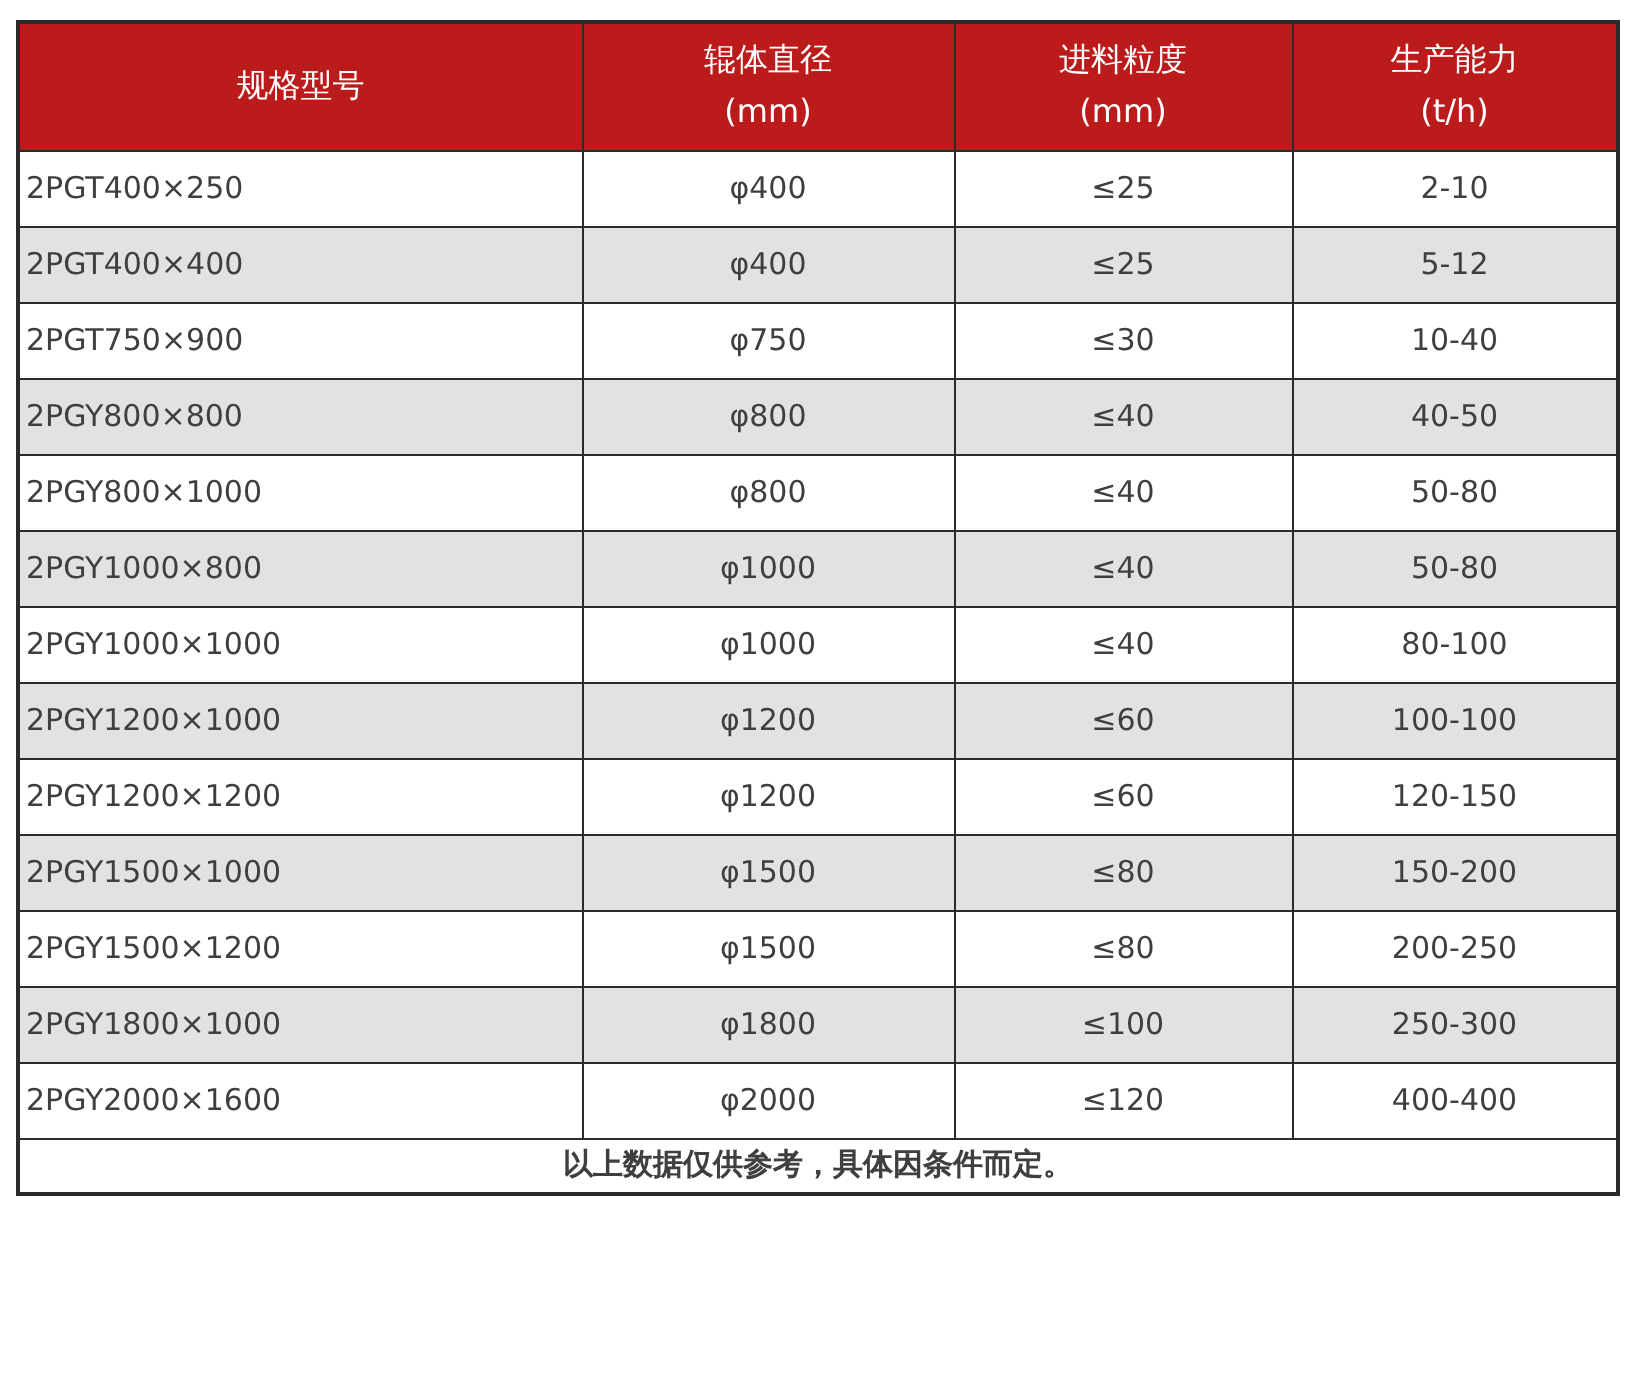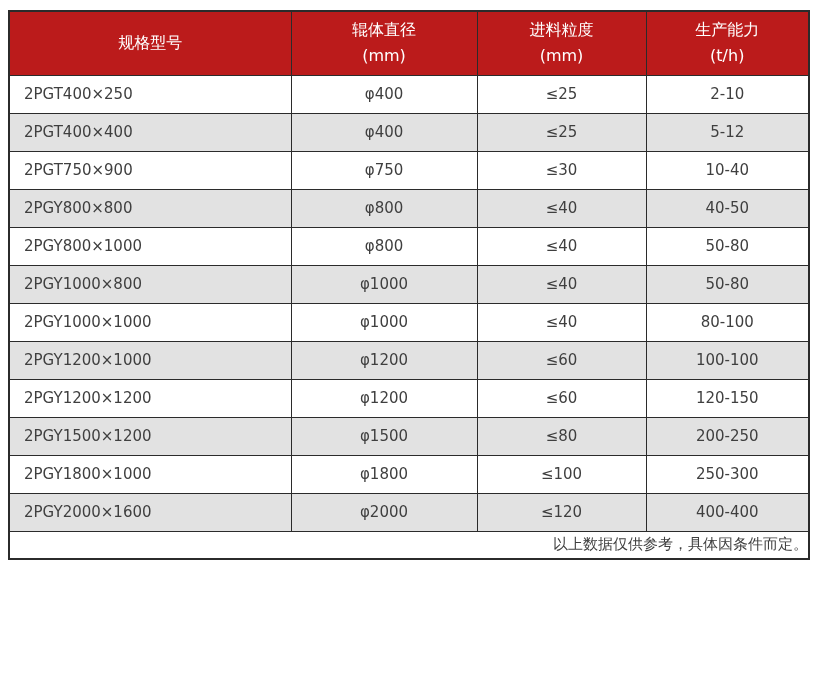--- a/index.html
+++ b/index.html
@@ -50,27 +50,28 @@
   .spec-table tbody td {
     height: 38px;
     font-size: 15px;
     background: var(--row-bg);
   }
   .spec-table tbody tr:nth-child(even) td {
     background: var(--row-alt-bg);
   }
   .spec-table tbody td.model-col {
     text-align: left;
-    padding-left: 14px;
+    padding-left: 3px;
   }
   .spec-table tfoot td {
     height: 28px;
     font-size: 15px;
     background: var(--row-bg);
-    text-align: right;
+    text-align: center;
+    font-weight: bold;
   }
 </style>
 </head>
 <body>
 
 <div class="page">
   <table class="spec-table">
     <colgroup>
       <col style="width:282px">
       <col style="width:186px">
@@ -147,20 +148,26 @@
           <td>≤60</td>
           <td>100-100</td>
         </tr>
         <tr>
           <td class="model-col">2PGY1200×1200</td>
           <td>φ1200</td>
           <td>≤60</td>
           <td>120-150</td>
         </tr>
         <tr>
+          <td class="model-col">2PGY1500×1000</td>
+          <td>φ1500</td>
+          <td>≤80</td>
+          <td>150-200</td>
+        </tr>
+        <tr>
           <td class="model-col">2PGY1500×1200</td>
           <td>φ1500</td>
           <td>≤80</td>
           <td>200-250</td>
         </tr>
         <tr>
           <td class="model-col">2PGY1800×1000</td>
           <td>φ1800</td>
           <td>≤100</td>
           <td>250-300</td>

